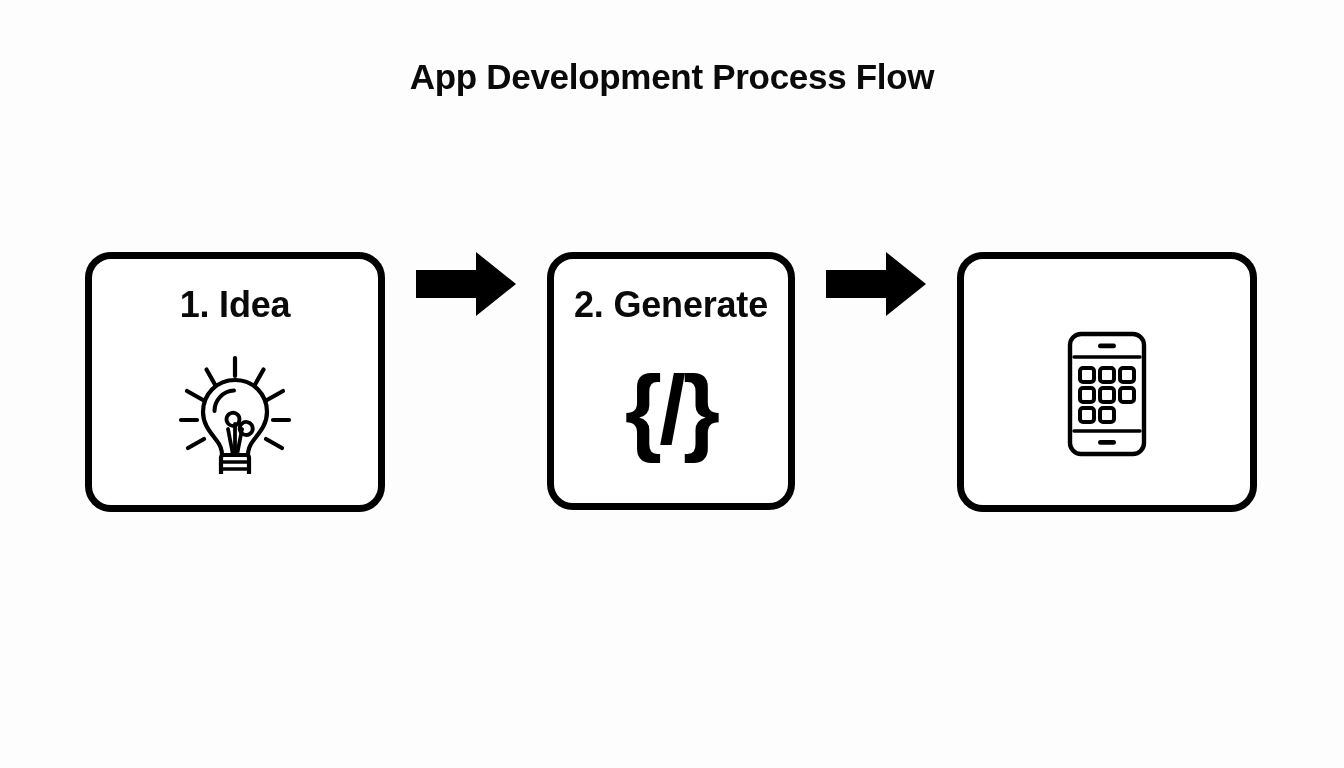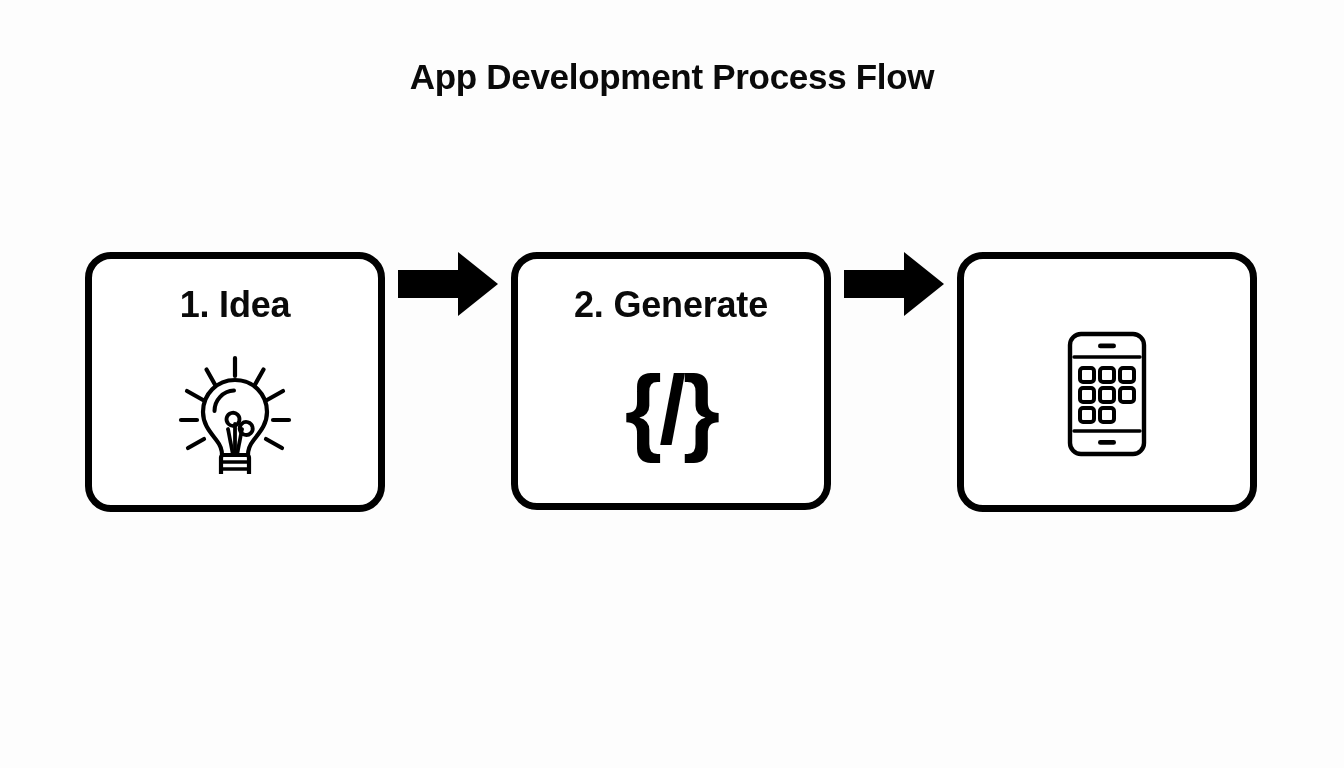--- a/index.html
+++ b/index.html
@@ -58,21 +58,21 @@
     border-radius: 26px;
     background: #ffffff;
     display: flex;
     flex-direction: column;
     align-items: center;
     justify-content: flex-start;
     padding-top: 28px;
     flex: 0 0 auto;
   }
   .step-box.mid {
-    width: 320px;
+    width: 248px;
     height: 258px;
   }
 
   .step-label {
     font-size: 36px;
     font-weight: bold;
     letter-spacing: -0.2px;
     color: #0a0a0a;
     line-height: 1;
     white-space: nowrap;

